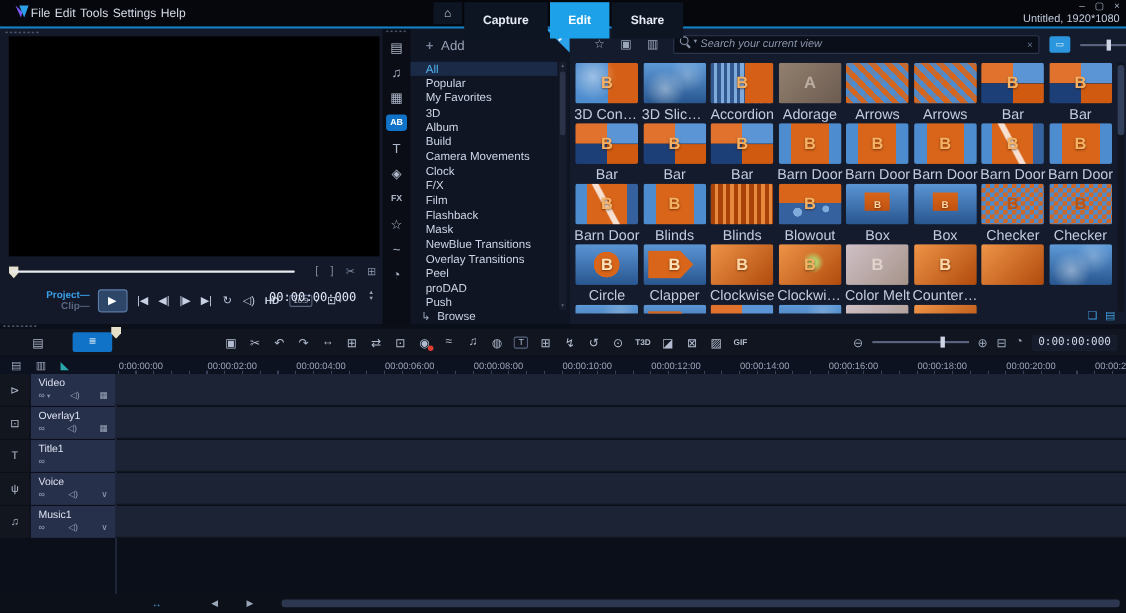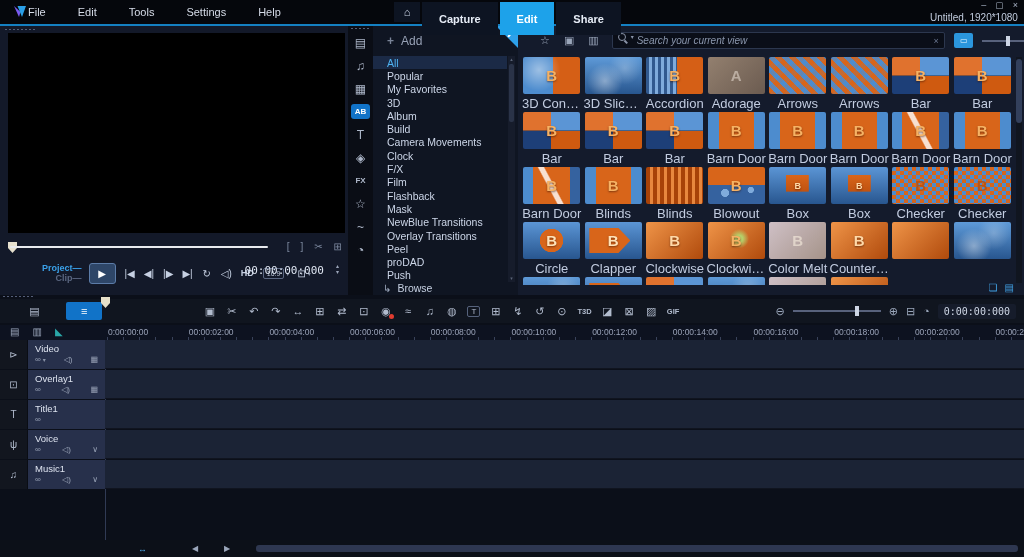--- a/index.html
+++ b/index.html
@@ -5,21 +5,21 @@
   html,body{margin:0;padding:0;background:#000;}
   .app{position:relative;width:1024px;height:557px;background:#0a0e16;overflow:hidden;
        font-family:"Liberation Sans",sans-serif;color:#c8d2e4;}
   .abs{position:absolute;}
   button{font-family:inherit;cursor:default;}
 
   
   .titlebar{position:absolute;left:0;top:0;width:1024px;height:24px;background:#05070c;
             border-bottom:2px solid #1480c2;z-index:6;}
   .logo{position:absolute;left:13px;top:4px;}
-  .menu{position:absolute;left:28px;top:0;height:24px;display:flex;align-items:center;gap:32px;}
+  .menu{position:absolute;left:28px;top:0;height:24px;display:flex;align-items:center;gap:4px;}
   .menu-item{background:none;border:none;color:#d6dce8;font-size:11px;padding:0;}
   .tabs{position:absolute;left:394px;top:2px;height:20px;display:flex;gap:2px;}
   .home-btn{width:26px;height:20px;background:#0d1422;border:none;color:#c8d2e4;font-size:11px;}
   .tab{height:33px;padding:0 17px;background:#0d1422;border:none;color:#e6ecf6;font-size:11px;font-weight:bold;}
   .tab.active{background:#1da2ea;color:#fff;}
   .win-controls{position:absolute;right:6px;top:0;display:flex;gap:9px;font-size:9px;color:#aab4c6;}
   .win-controls span{cursor:default;}
   .win-title{position:absolute;left:930px;top:12px;width:110px;font-size:10px;color:#c2ccde;
              white-space:nowrap;overflow:hidden;}
 

